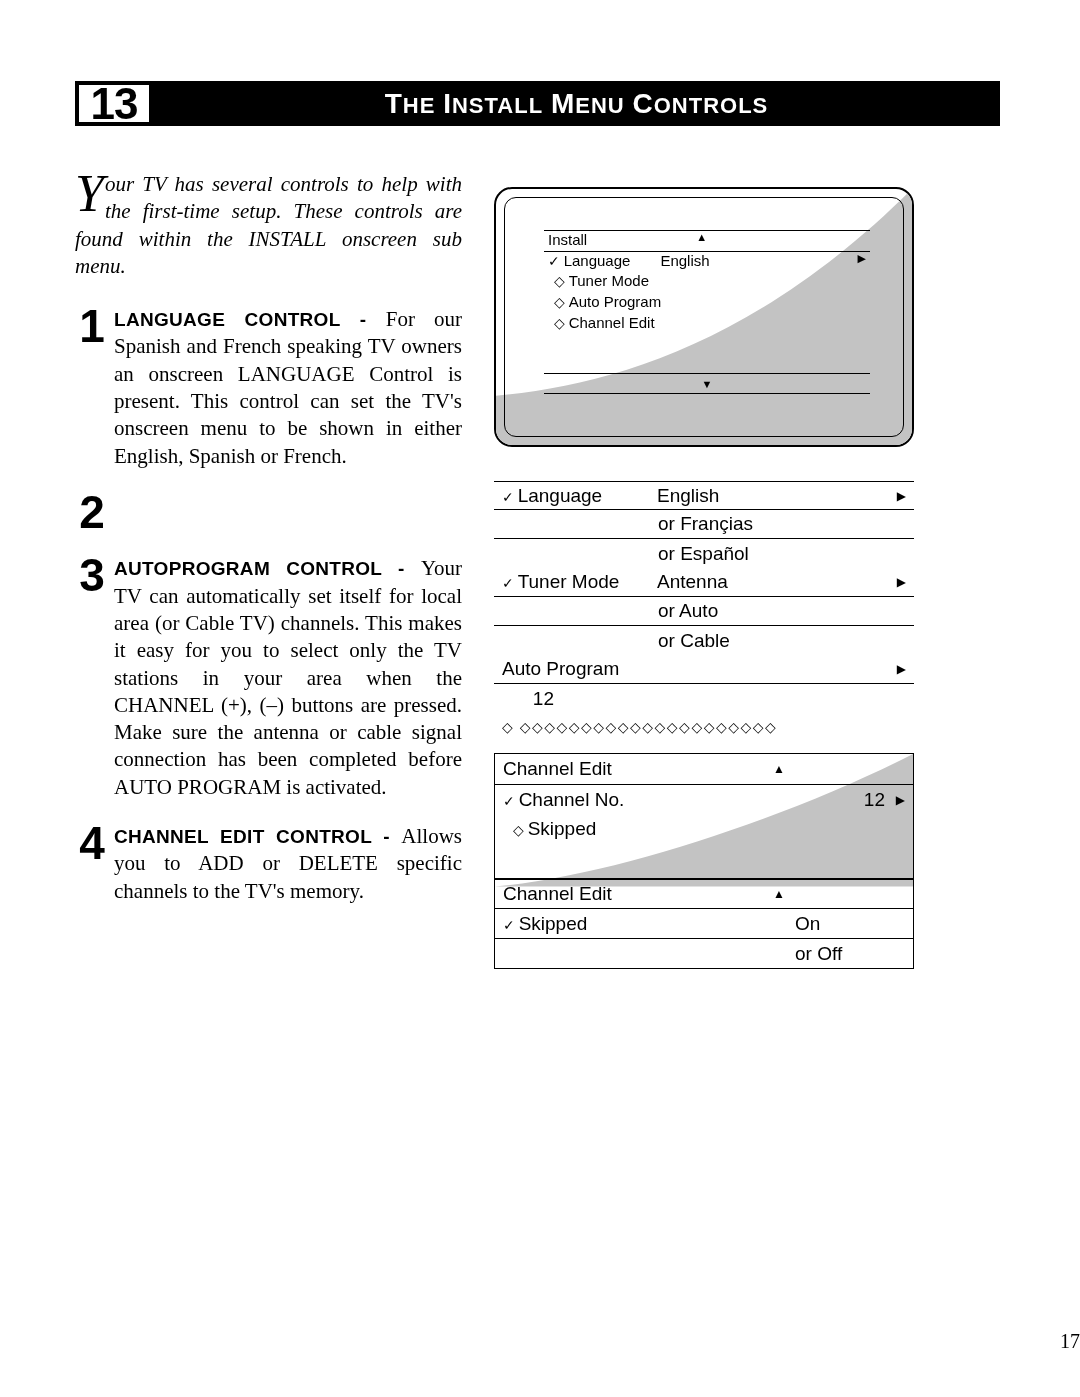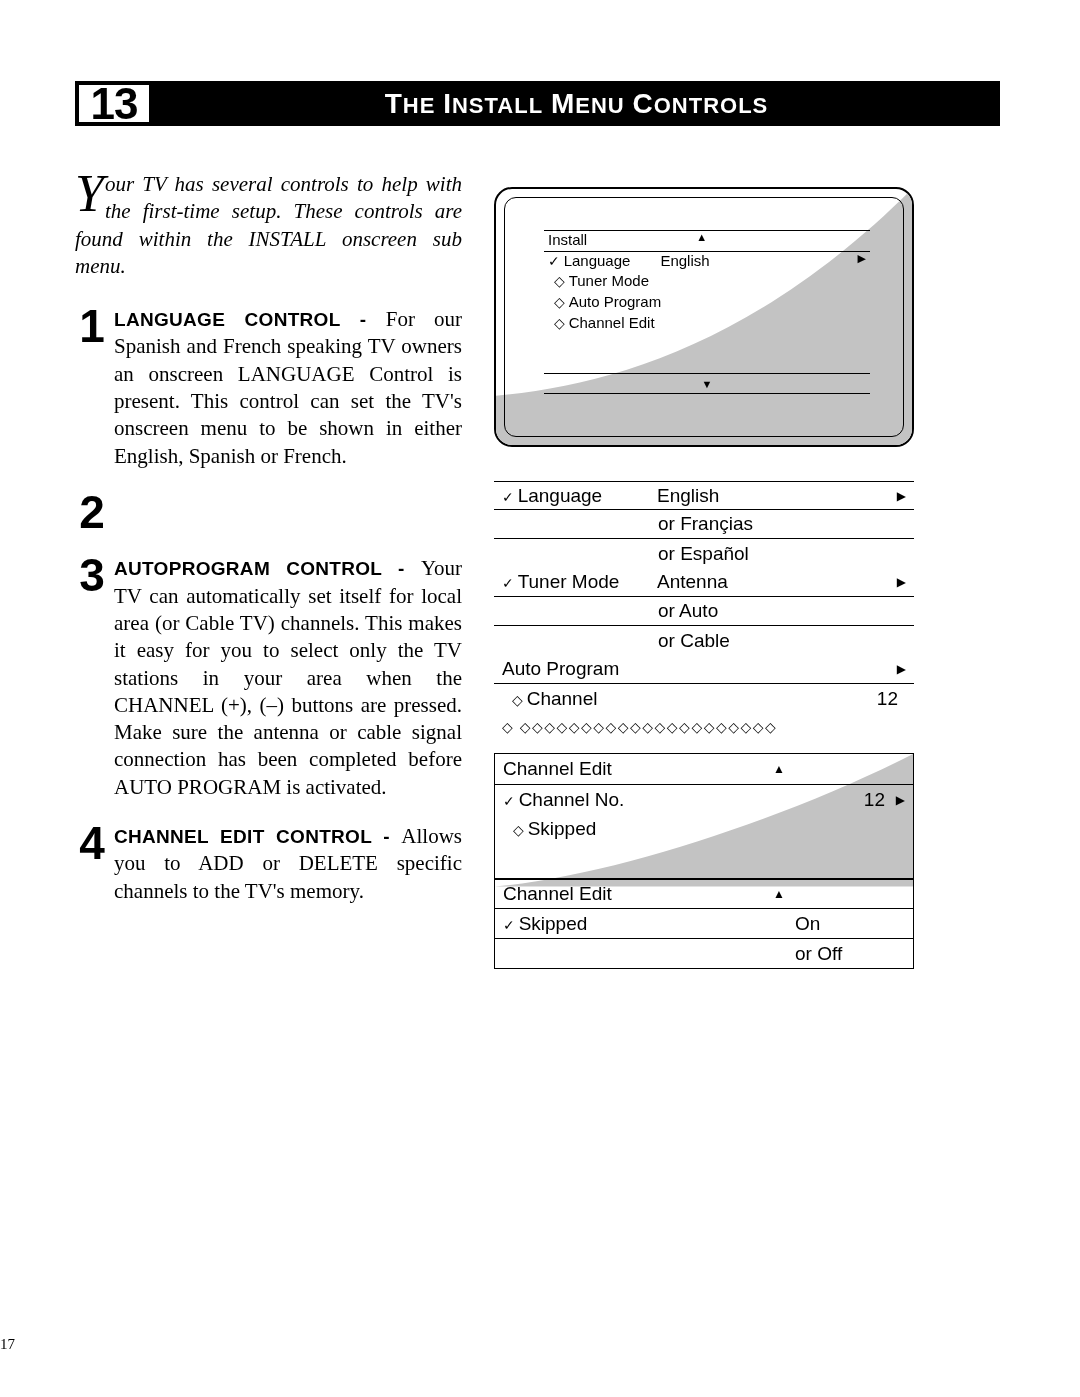--- a/index.html
+++ b/index.html
@@ -161,22 +161,22 @@
   }
   .brow + .brow { border-top: 1px solid #000; }
   .brow .blab { flex:1; display:flex; align-items:center; gap:4px;}
   .brow .bval { }
   .brow .barr { width: 20px; text-align:right; font-size:12px; }
   .sep-strong { border-top: 2px solid #000 !important; }
   .page-num {
     position: absolute;
     bottom: 44px;
     left: 0; right: 0;
-    text-align: left;
-    font-size: 15px;
+    text-align: right;
+    font-size: 20px;
   }
 </style>
 </head>
 <body>
 
 <div class="header-bar">
   <div class="header-num-box">
     <span>13</span>
   </div>
   <div class="header-title">
@@ -285,23 +285,20 @@
           <span>or Cable</span>
         </div>
 
       <div class="drow">
         <div class="drow-label" style="width:auto;flex:1">
             <span>Auto Program</span>
           </div>
         <div class="drow-arr">▶</div>
       </div>
       <div class="drow no-bb">
-        <div class="drow-label" style="width:auto;flex:1">
-            <span style="padding-left:10px" class="dia">Channel</span>
-          </div>
         <div style="width:60px;text-align:right;padding-right:8px">12</div>
       </div>
       <div class="dot-line">◇   ◇◇◇◇◇◇◇◇◇◇◇◇◇◇◇◇◇◇◇◇◇</div>
     </div>
 
     <div class="boxed">
       <svg class="bg" viewBox="0 0 420 210" preserveAspectRatio="none">
         <path d="M0,130 C120,120 300,60 420,0 L420,130 L0,130 Z" fill="#c3c3c3"></path>
       </svg>
       <div class="stack">

